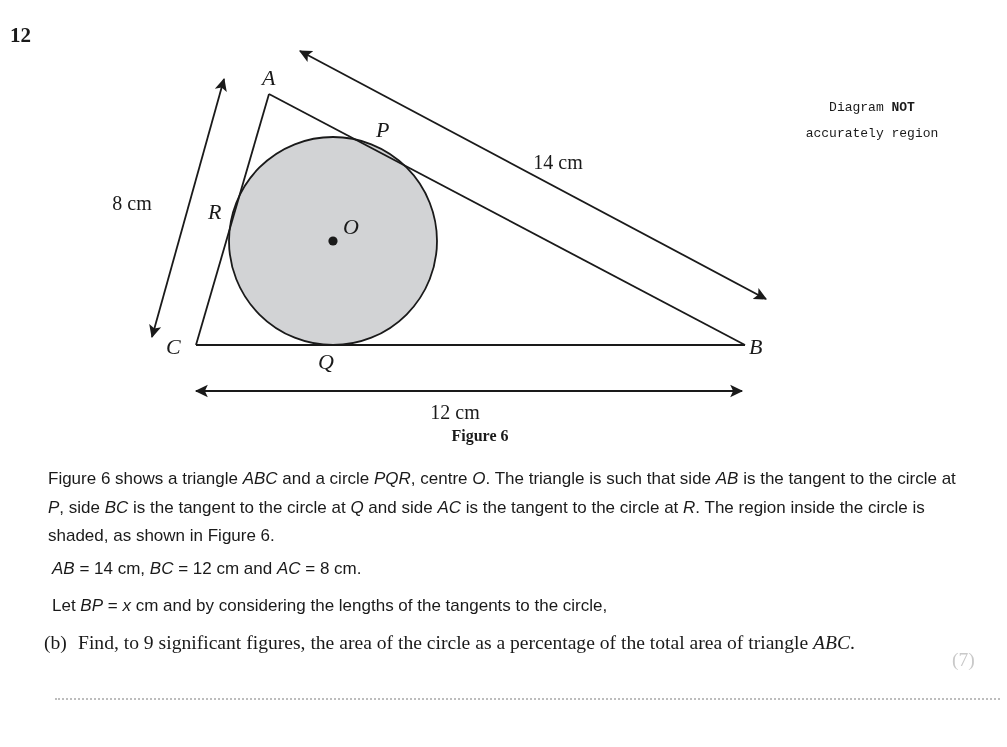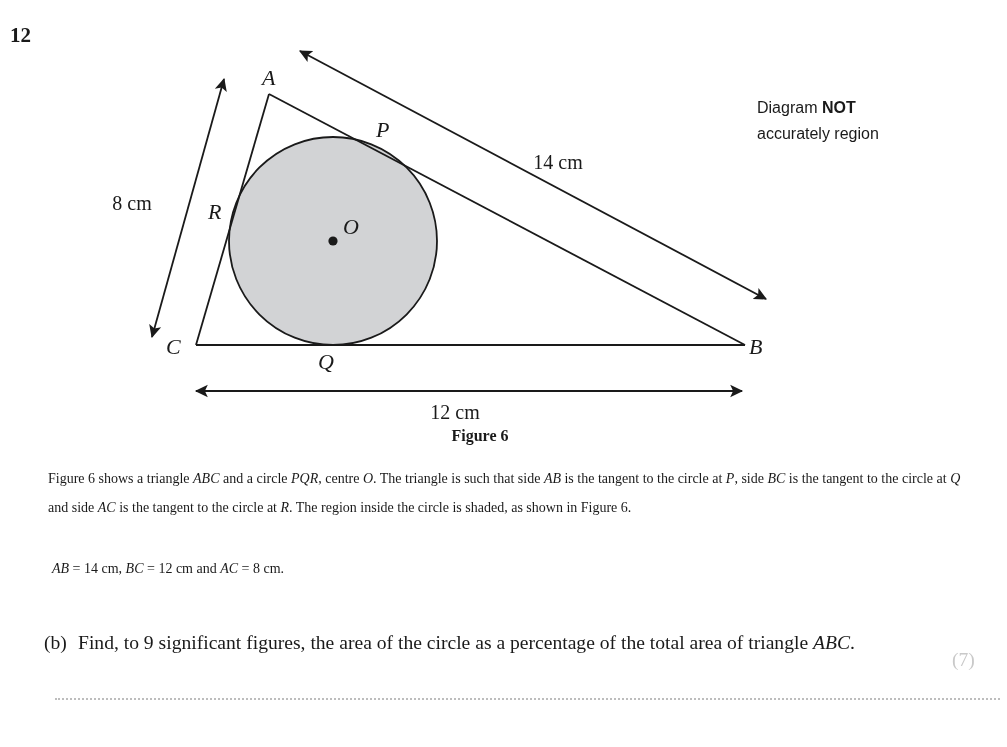--- a/index.html
+++ b/index.html
@@ -36,44 +36,45 @@
     left: 0;
     top: 0;
     width: 1007px;
     height: 440px;
   }
   .not-drawn {
     position: absolute;
     left: 757px;
     top: 78px;
     width: 230px;
-    font-size: 16px;
+    font-size: 13px;
     line-height: 26px;
-    font-family: Liberation Sans, sans-serif;
+    font-family: Liberation Mono, monospace;
+    text-align: center;
   }
   .not-drawn b { font-weight: bold; }
 
   .figure-caption {
     position: absolute;
     left: 0;
     top: 410px;
     width: 960px;
     text-align: center;
     font-size: 16px;
     font-weight: bold;
     font-family: "Liberation Serif", "DejaVu Serif", serif;
   }
 
   .body-text {
     position: absolute;
     left: 48px;
     width: 930px;
-    font-size: 14px;
+    font-size: 17px;
     line-height: 28.5px;
-    font-family: Liberation Serif, serif;
+    font-family: Liberation Sans, sans-serif;
   }
   #para-intro { top: 448px; width: 915px; }
   #para-lengths { top: 538px; left: 52px; }
   #para-let { top: 575px; left: 52px; }
 
   .lettered-item {
     position: absolute;
     left: 44px;
     top: 612px;
     width: 930px;
@@ -164,20 +165,23 @@
   <div class="figure-caption">Figure 6</div>
 
   <div class="body-text" id="para-intro">
     <span>Figure 6 shows a triangle </span><i>ABC</i><span> and a circle </span><i>PQR</i><span>, centre </span><i>O</i><span>.  The triangle is such that side </span><i>AB</i><span> is the tangent to the circle at </span><i>P</i><span>, side </span><i>BC</i><span> is the tangent to the circle at </span><i>Q</i><span> and side </span><i>AC</i><span> is the tangent to the circle at </span><i>R</i><span>.  The region inside the circle is shaded, as shown in Figure 6.</span>
   </div>
 
   <div class="body-text" id="para-lengths">
     <i>AB</i><span> = 14 cm, </span><i>BC</i><span> = 12 cm and </span><i>AC</i><span> = 8 cm.</span>
   </div>
 
+  <div class="body-text" id="para-let">
+    <span>Let </span><i>BP</i><span> = </span><i>x</i><span> cm and by considering the lengths of the tangents to the circle,</span>
+  </div>
 
   <div class="lettered-item">
     <span class="marker">(b)</span>
     <span class="item-text"><span>Find, to 9 significant figures, the area of the circle as a percentage of the total area of triangle </span><i>ABC</i><span>.</span></span>
   </div>
 
   <div class="marks">(7)</div>
 
   <div class="answer-line" id="answer-line-1"></div>
   <div class="answer-line" id="answer-line-2"></div>

